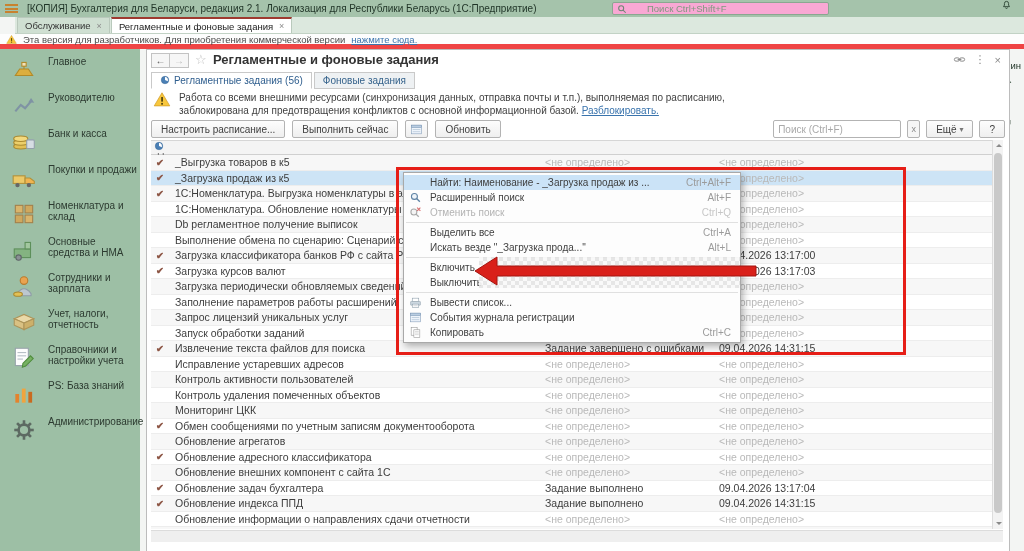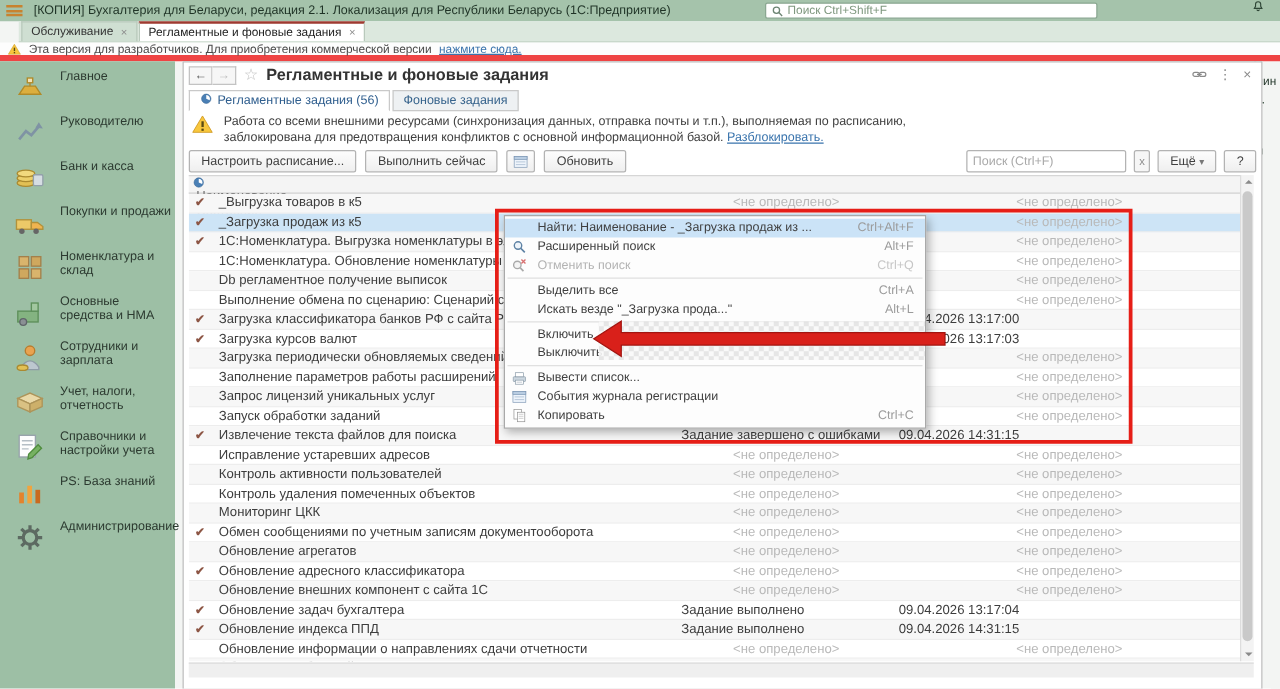--- a/index.html
+++ b/index.html
@@ -7,23 +7,23 @@
   .screen { position:relative; width:1024px; height:551px; overflow:hidden;
             background:#f3f5f3; font-size:10.5px; color:#333; }
 
   
   .topbar { position:absolute; left:0; top:0; width:1024px; height:17px;
             background:#a5c3ab; display:flex; align-items:center; }
   .burger { width:13px; height:9px; margin-left:5px; display:flex; flex-direction:column;
             justify-content:space-between; cursor:pointer; }
   .burger span { display:block; height:2px; background:#c8822f; }
   .app-title { margin-left:9px; font-size:10px; color:#1f3326; white-space:nowrap; }
-  .tb-search { position:absolute; left:612px; top:2px; width:266px; height:13px;
-               background:#ffffff; border:1px solid #8aa791; border-radius:2px;
-               display:flex; align-items:center; padding:0 4px; gap:3px; }
+  .tb-search { position:absolute; left:612px; top:2px; width:217px; height:13px;
+               background:#f9a8d4; border:1px solid #8aa791; border-radius:2px;
+               display:flex; align-items:center; padding:0 4px; gap:20px; }
   .tb-search svg { flex:none; }
   .tb-search input { background:transparent; border:none; outline:none; width:100%;
                      font-family:inherit; font-size:9.5px; color:#43604d; }
   .tb-search input::placeholder { color:#7f987f; }
   .tb-icons { position:absolute; right:3px; top:0; height:17px; display:flex;
               align-items:center; gap:9px;flex-direction:column; }
   .tb-ic { display:flex; align-items:center; cursor:pointer; color:#2e4636; font-size:10px; }
   .tb-user { font-size:9.5px; color:#1f3326; }
   .winbtn { width:12px; text-align:center; font-size:10px; color:#2e4636; cursor:pointer; }
 
@@ -106,21 +106,21 @@
   .trow { display:flex; height:15.5px; border-bottom:1px solid #ededed;
           align-items:center; cursor:pointer; background:#fff; }
   .trow.zebra { background:#f7f7f7; }
   .trow.selected { background:#cde4f6; }
   .tc { overflow:hidden; white-space:nowrap; padding-left:6px; color:#3d3d3d; }
   .tc.c0 { width:18px; padding-left:0; text-align:center; color:#8d5645;
            font-size:9.5px; font-weight:bold; }
   .tc.c1 { width:370px; }
   .tc.c2 { width:174px; }
   .tc.c3 { width:279px; }
-  .tc.undef { color:#b9b9b9;text-align:center; }
+  .tc.undef { color:#b9b9b9; }
 
   .vscroll { position:absolute; right:0; top:0; width:11px; height:389px;
              background:#f3f3f3; border-left:1px solid #ddd; }
   .varrow { position:absolute; left:0; width:11px; height:11px; display:flex;
             align-items:center; justify-content:center; cursor:pointer; }
   .varrow.up { top:0; } .varrow.down { bottom:0; }
   .varrow i { border:3.5px solid transparent; display:block; width:0; height:0; }
   .varrow.up i { border-bottom-color:#8a8a8a; margin-top:-3px; }
   .varrow.down i { border-top-color:#8a8a8a; margin-bottom:-3px; }
   .vthumb { position:absolute; left:1px; top:13px; width:8px; height:360px;

